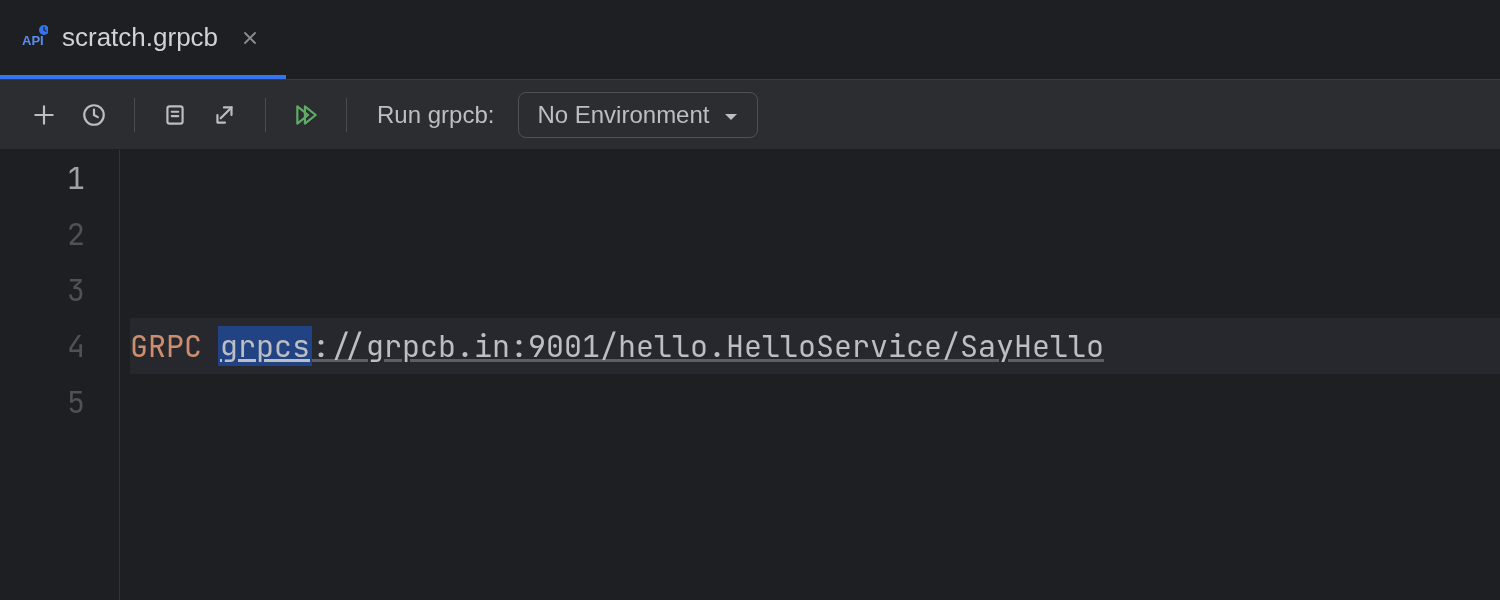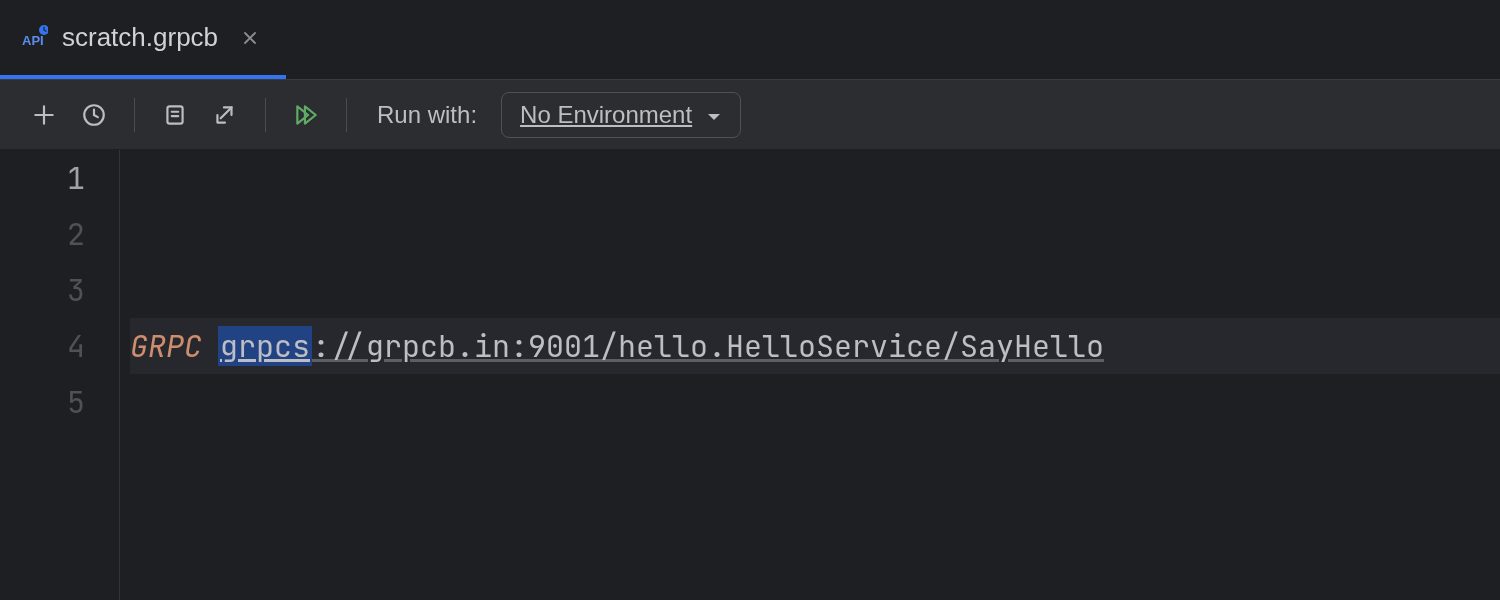--- a/index.html
+++ b/index.html
@@ -76,21 +76,20 @@
   }
   .env-select {
     display: flex;
     align-items: center;
     gap: 14px;
     padding: 8px 18px;
     border: 1px solid #4e5157;
     border-radius: 8px;
     font-size: 24px;
     color: #bcbec4;
-    text-decoration: underline;
   }
   .env-select svg { width: 16px; height: 12px; }
 
   
   .editor {
     display: flex;
     width: 100%;
     height: calc(100% - 150px);
     background: #1e1f22;
     font-family: "JetBrains Mono", "Fira Code", Menlo, Consolas, monospace;
@@ -113,21 +112,21 @@
     padding-left: 10px;
     position: relative;
     white-space: pre;
   }
   .line {
     height: 56px;
     display: flex;
     align-items: center;
   }
   .line.current-line { background: #26282e; }
-  .tok-method { color: #ce8e6d; font-style: italic; }
+  .tok-method { color: #ce8e6d; }
   .tok-url    { color: #bcbec4; text-decoration: underline; text-decoration-color: #5c5e63; }
 
   .sel-scheme {
     background: #214283;
     padding: 0 2px;
     margin-left: -2px;
     text-decoration: underline;
   }
 </style>
 </head>
@@ -178,21 +177,21 @@
       </svg>
   </div>
   <div class="tb-sep"></div>
   <div class="tb-btn run-icon">
     <svg viewBox="0 0 24 24">
       <path d="M4 4 L14 12 L4 20 Z" fill="none" stroke="#5fad65" stroke-width="2" stroke-linejoin="round"></path>
       <path d="M11 4 L21 12 L11 20 Z" fill="none" stroke="#5fad65" stroke-width="2" stroke-linejoin="round"></path>
     </svg>
   </div>
   <div class="tb-sep"></div>
-  <span class="run-label">Run with:</span>
+  <span class="run-label">Run grpcb:</span>
   <div class="env-select">
     <span>No Environment</span>
     <span>
       <svg viewBox="0 0 16 12">
           <path d="M2 3 L8 9 L14 3 Z" fill="#bcbec4"></path>
         </svg>
     </span>
   </div>
 </div>
 

